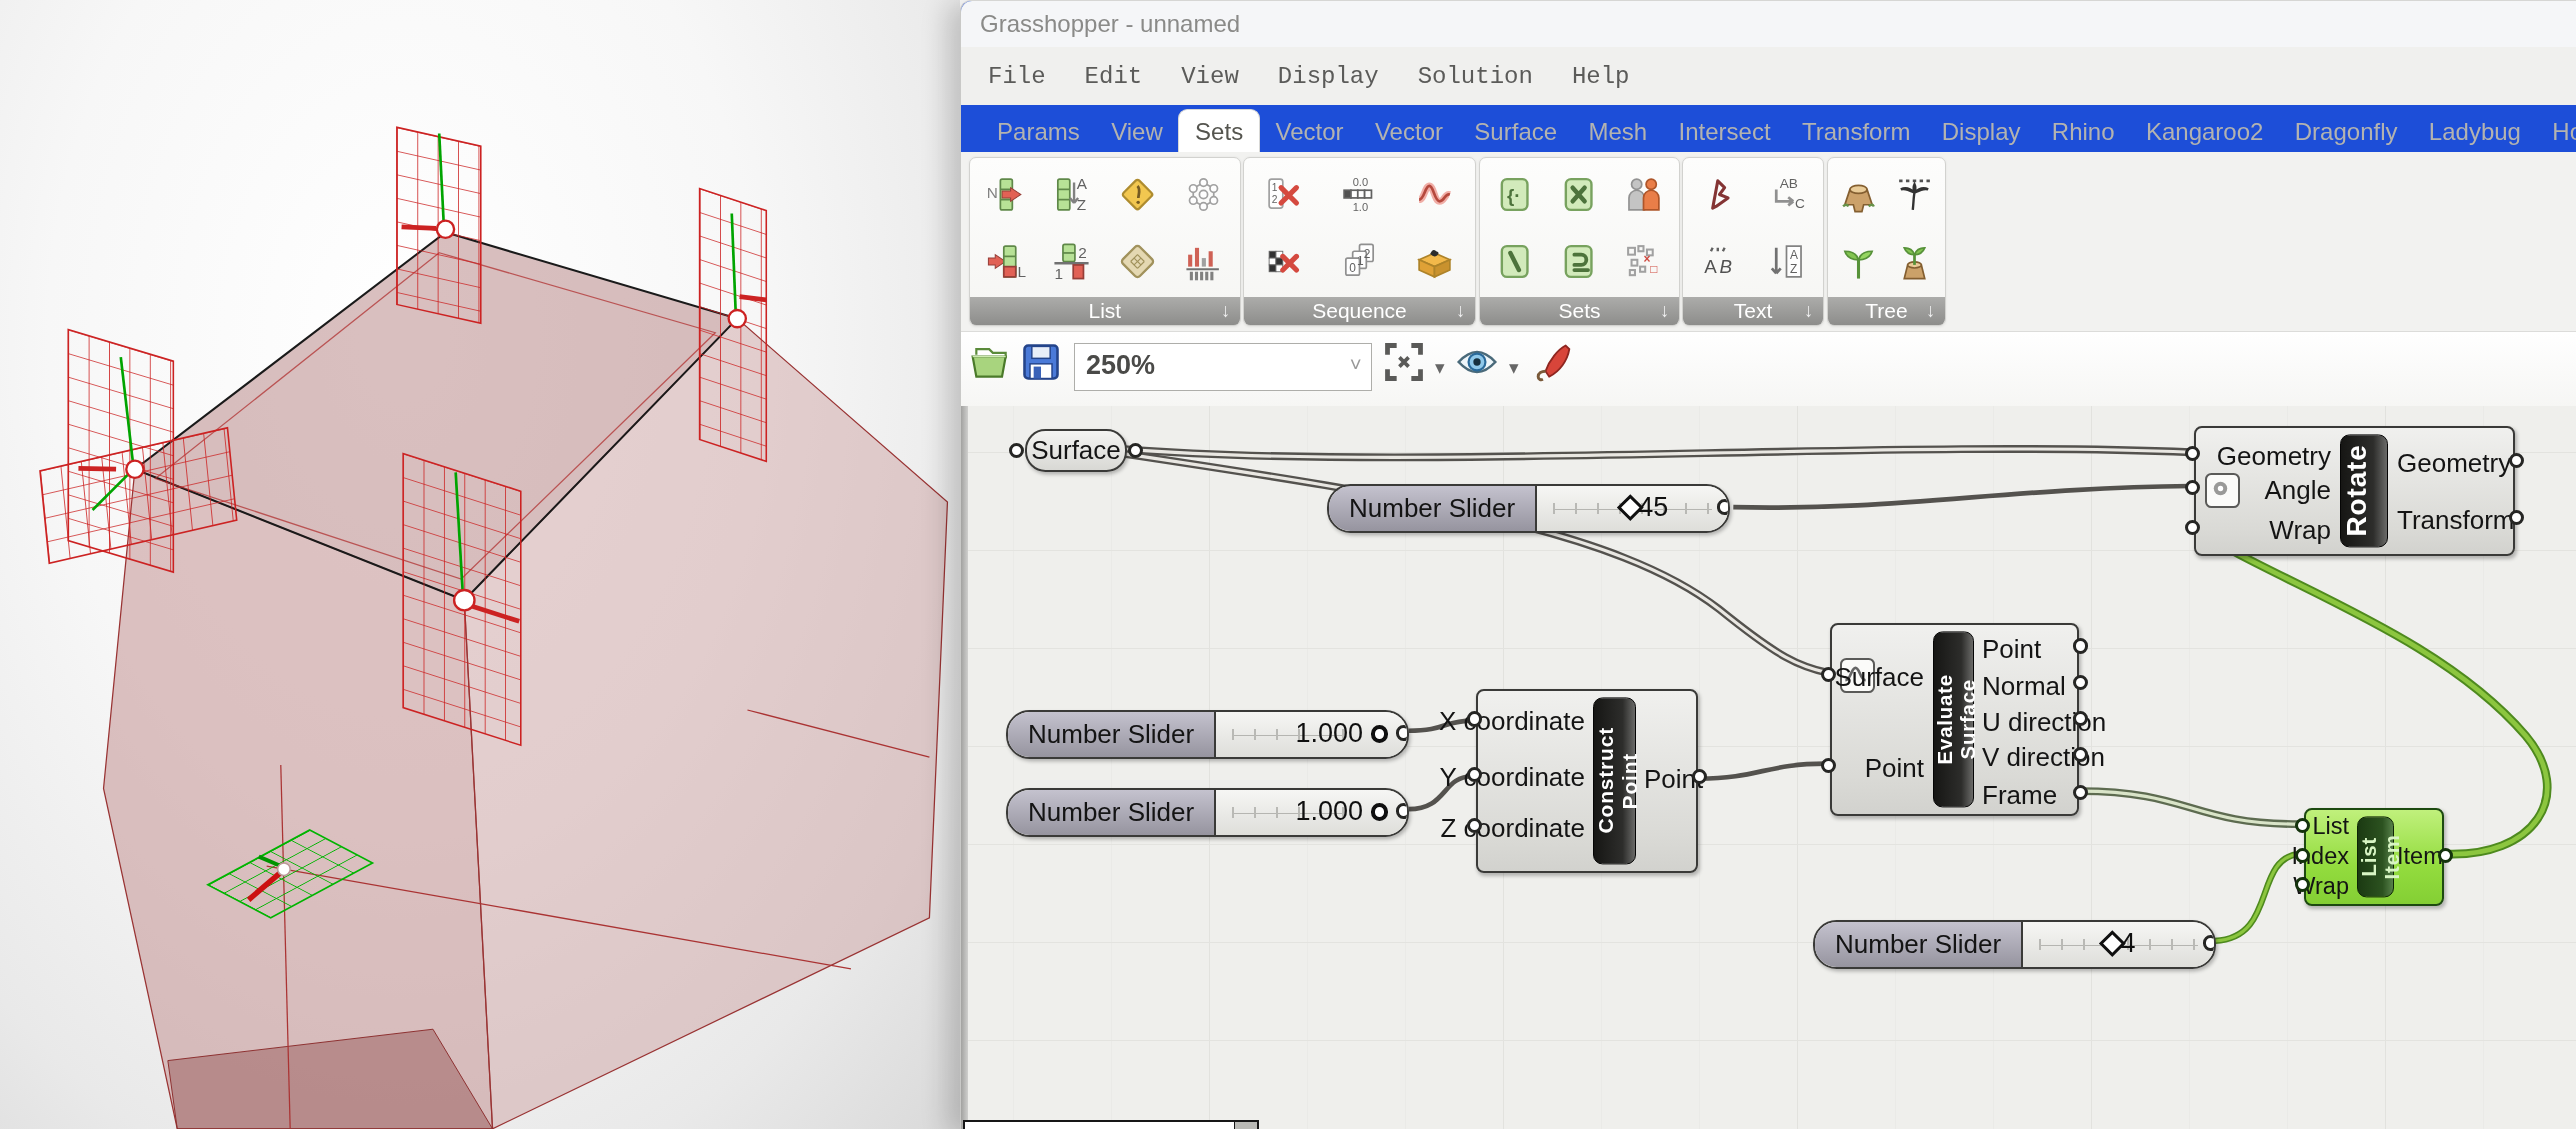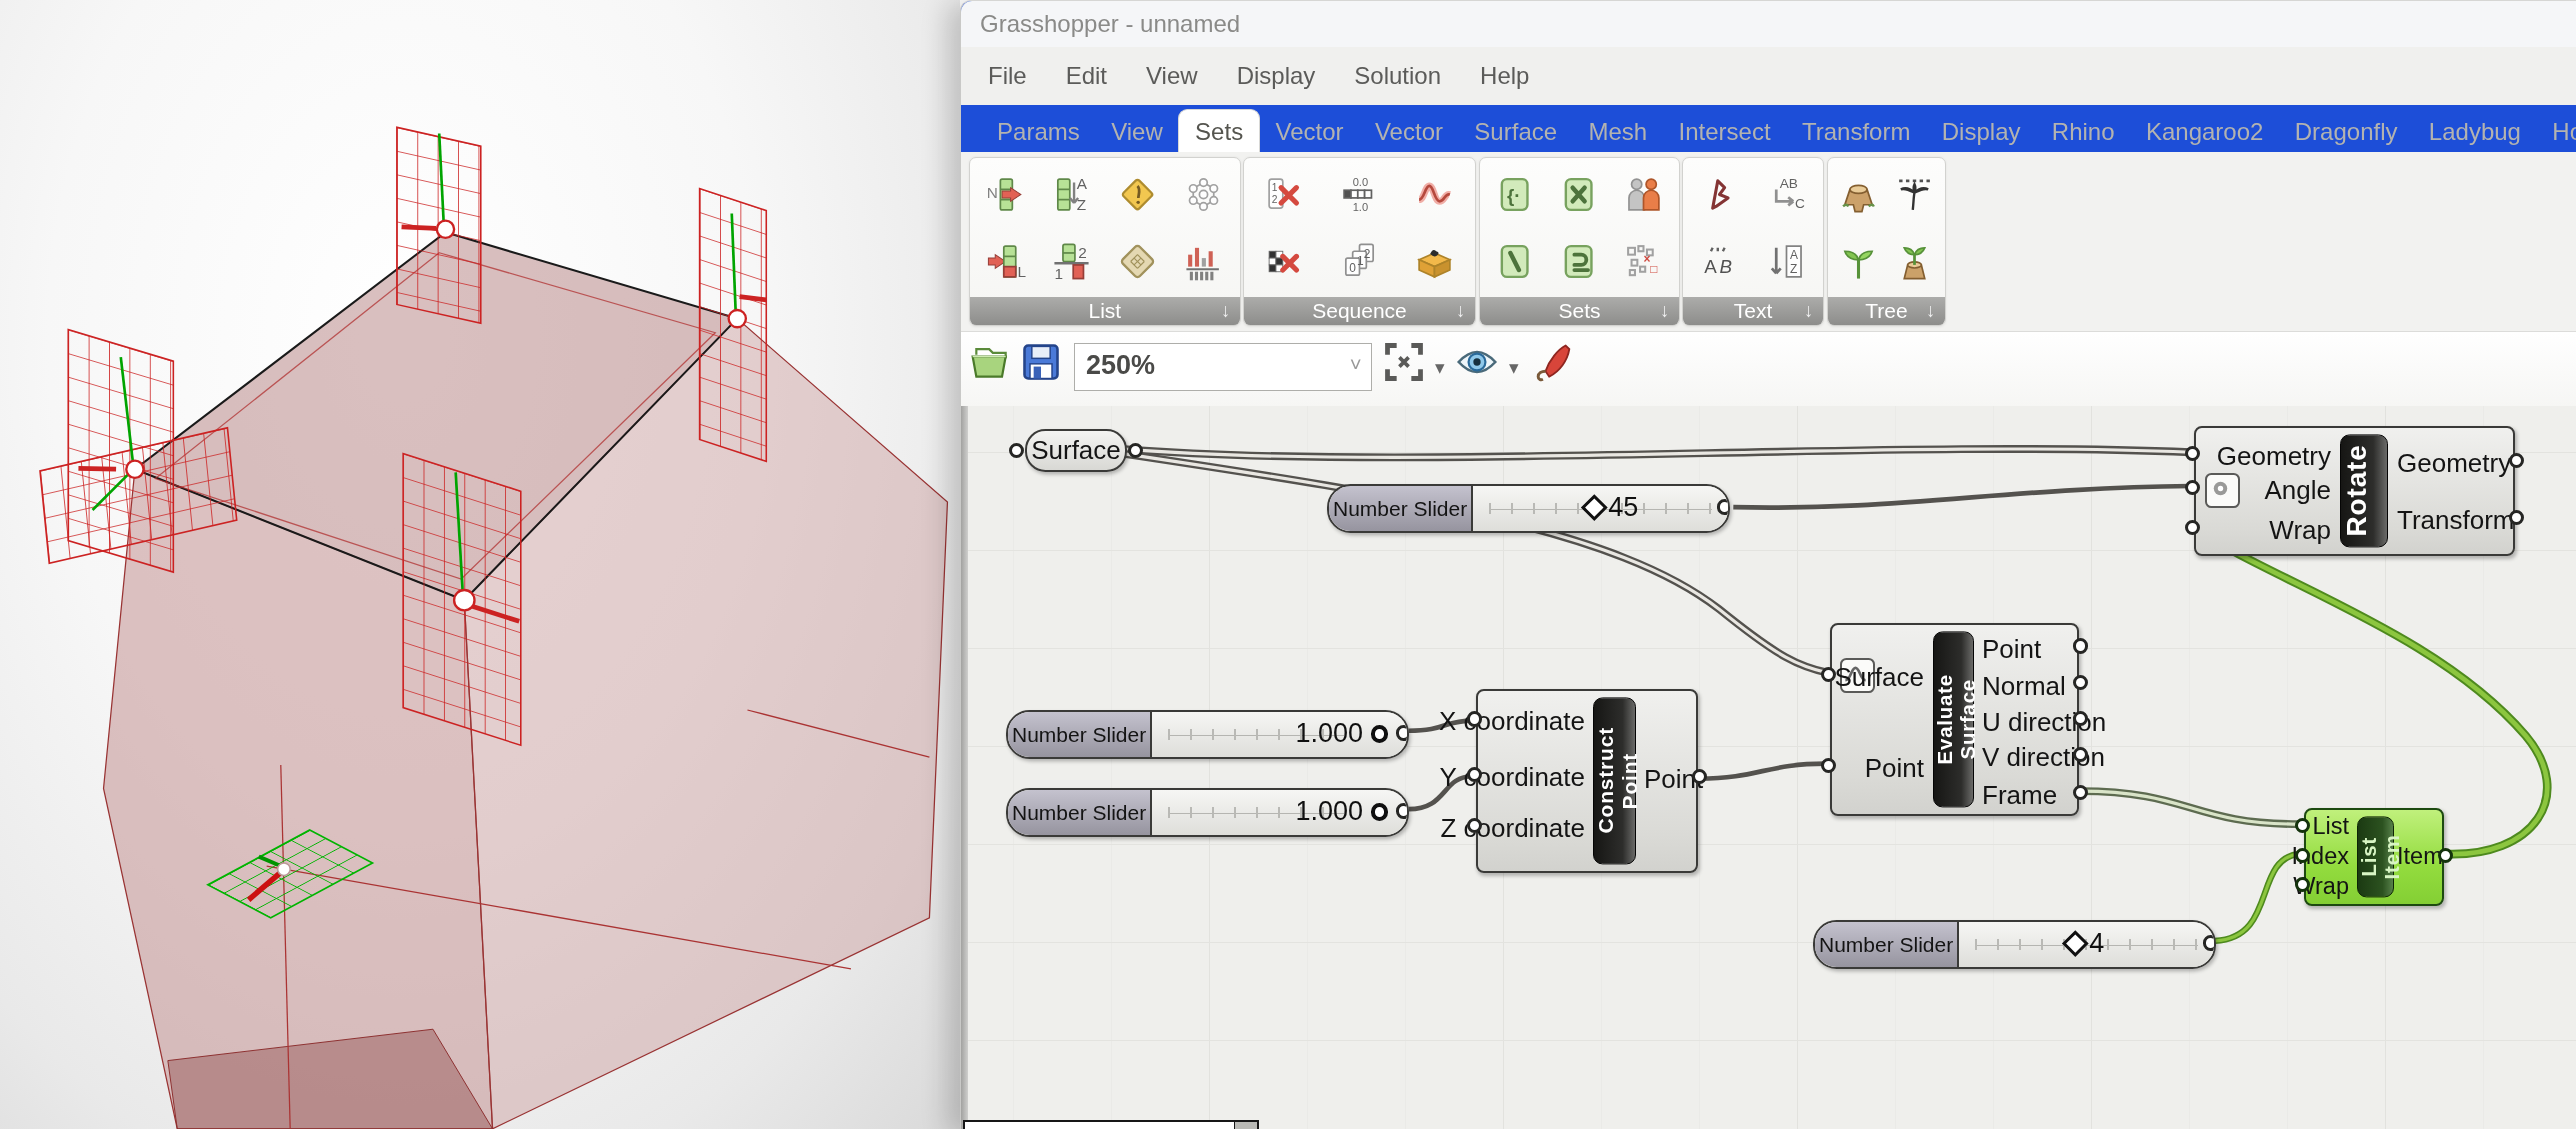--- a/index.html
+++ b/index.html
@@ -7,21 +7,21 @@
   
   #viewport{position:absolute;left:0;top:0;width:960px;height:1129px;
     background:radial-gradient(ellipse at 42% 30%, #ffffff 0%, #f7f7f7 45%, #e9e9e9 78%, #d9d9d9 100%);}
   
   #gh{position:absolute;left:960px;top:0;width:1616px;height:1129px;background:#1d4ed8;
       border-left:0.8px solid #c9c9c7;border-top:0.8px solid #d6d6d4;border-top-left-radius:11px;
       box-shadow:-12.6px 3.1px 27px rgba(0,0,0,.18);}
   #titlebar{position:absolute;left:0;top:0;right:0;height:46px;background:#f5f6f8;border-top-left-radius:11px;}
   #titlebar .t{position:absolute;left:19px;top:9.4px;font-size:24px;color:#8a8a88;}
   #menubar{position:absolute;left:0;top:46px;right:0;height:58px;background:#f0f0ee;display:flex;align-items:center;padding-left:27px;gap:39px;}
-  #menubar .mi{font-size:24px;color:#5b5b59;cursor:default;}
+  #menubar .mi{font-size:24px;color:#5b5b59;cursor:default;font-family:Liberation Mono, monospace;}
   #tabs{position:absolute;left:0;top:104px;right:0;height:47px;display:flex;align-items:flex-end;padding-left:20.4px;white-space:nowrap;overflow:hidden;}
   .tab{font-size:24px;color:#b3b3b0;padding:7.8px 15.7px 6.3px 15.7px;}
   .tab.active{background:#ffffff;color:#55554f;border:0.8px solid #d8d8d5;border-bottom:none;border-radius:9.4px 9.4px 0 0;}
   
   #ribbon{position:absolute;left:0;top:151px;right:0;height:179px;background:#f2f2f0;}
   .group{position:absolute;top:4.7px;height:167px;background:linear-gradient(#fdfdfc,#f5f5f3);
          border:0.8px solid #d2d2cf;border-radius:7px;box-shadow:0 0.8px 2.4px rgba(0,0,0,.07);}
   .glabel{position:absolute;left:0;right:0;bottom:0;height:28px;background:linear-gradient(#acacaa,#8d8d8b);
           border-radius:0 0 6.3px 6.3px;color:#fff;font-size:21px;text-align:center;line-height:28px;}
   .glabel .arr{position:absolute;right:9.4px;top:0;font-size:19px;color:#f0f0f0;}
@@ -53,21 +53,21 @@
        writing-mode:vertical-rl;transform:rotate(180deg);text-align:center;letter-spacing:0.8px;}
   .cap.green{background:linear-gradient(90deg,#57804a 0%,#2c5220 30%,#1b3a12 100%);border-color:#0d2405;color:#d8f5c4;}
   .plabel{position:absolute;font-size:26px;color:#141414;white-space:nowrap;}
   .nub{position:absolute;width:9.4px;height:9.4px;background:#fff;border:3.9px solid #262624;border-radius:50%;}
   .nub.g{border-color:#14330c;}
   
   .pill{position:absolute;background:linear-gradient(#f4f4f2,#d8d8d4);border:2.4px solid #3a3a38;border-radius:20.4px;
         box-shadow:1.6px 2.4px 3.9px rgba(0,0,0,.25);display:flex;align-items:center;justify-content:center;font-size:26px;color:#141414;}
   
   .slider{position:absolute;height:45px;border:2.4px solid #3a3a38;border-radius:23.5px;overflow:hidden;display:flex;box-shadow:1.6px 2.4px 3.9px rgba(0,0,0,.25);}
-  .slabel{background:linear-gradient(#c4c2ce,#96949f);border-right:2.4px solid #3a3a38;display:flex;align-items:center;padding:0 4px;font-size:21px;color:#141414;white-space:nowrap;}
+  .slabel{background:linear-gradient(#c4c2ce,#96949f);border-right:2.4px solid #3a3a38;display:flex;align-items:center;padding:0 20px;font-size:26px;color:#141414;white-space:nowrap;}
   .strack{position:relative;flex:1;background:linear-gradient(#f6f6f4,#dededa);}
   .ticks{position:absolute;left:15.7px;right:15.7px;top:50%;height:0.8px;background:#b5b5b1;}
   .ticks:before{content:"";position:absolute;left:0;right:0;top:-5.5px;height:11px;
      background:repeating-linear-gradient(90deg,#b9b9b5 0 1.6px,transparent 1.6px 22px);}
   .dmd{position:absolute;width:12.6px;height:12.6px;background:#fff;border:3.9px solid #101010;transform:rotate(45deg);top:50%;margin-top:-10.2px;}
   .knob{position:absolute;width:9.4px;height:9.4px;background:#fff;border:4.7px solid #101010;border-radius:50%;top:50%;margin-top:-9.4px;}
   .sval{position:absolute;font-size:27px;color:#101010;top:50%;margin-top:-16.5px;}
   .minibox{position:absolute;width:31px;height:31px;background:#fbfbf9;border:2.4px solid #5a5a58;border-radius:6.3px;}
   
   #bottomWidget{position:absolute;left:1.6px;top:714px;width:292px;height:11px;background:#fff;border:2.4px solid #161616;border-bottom:none;}

